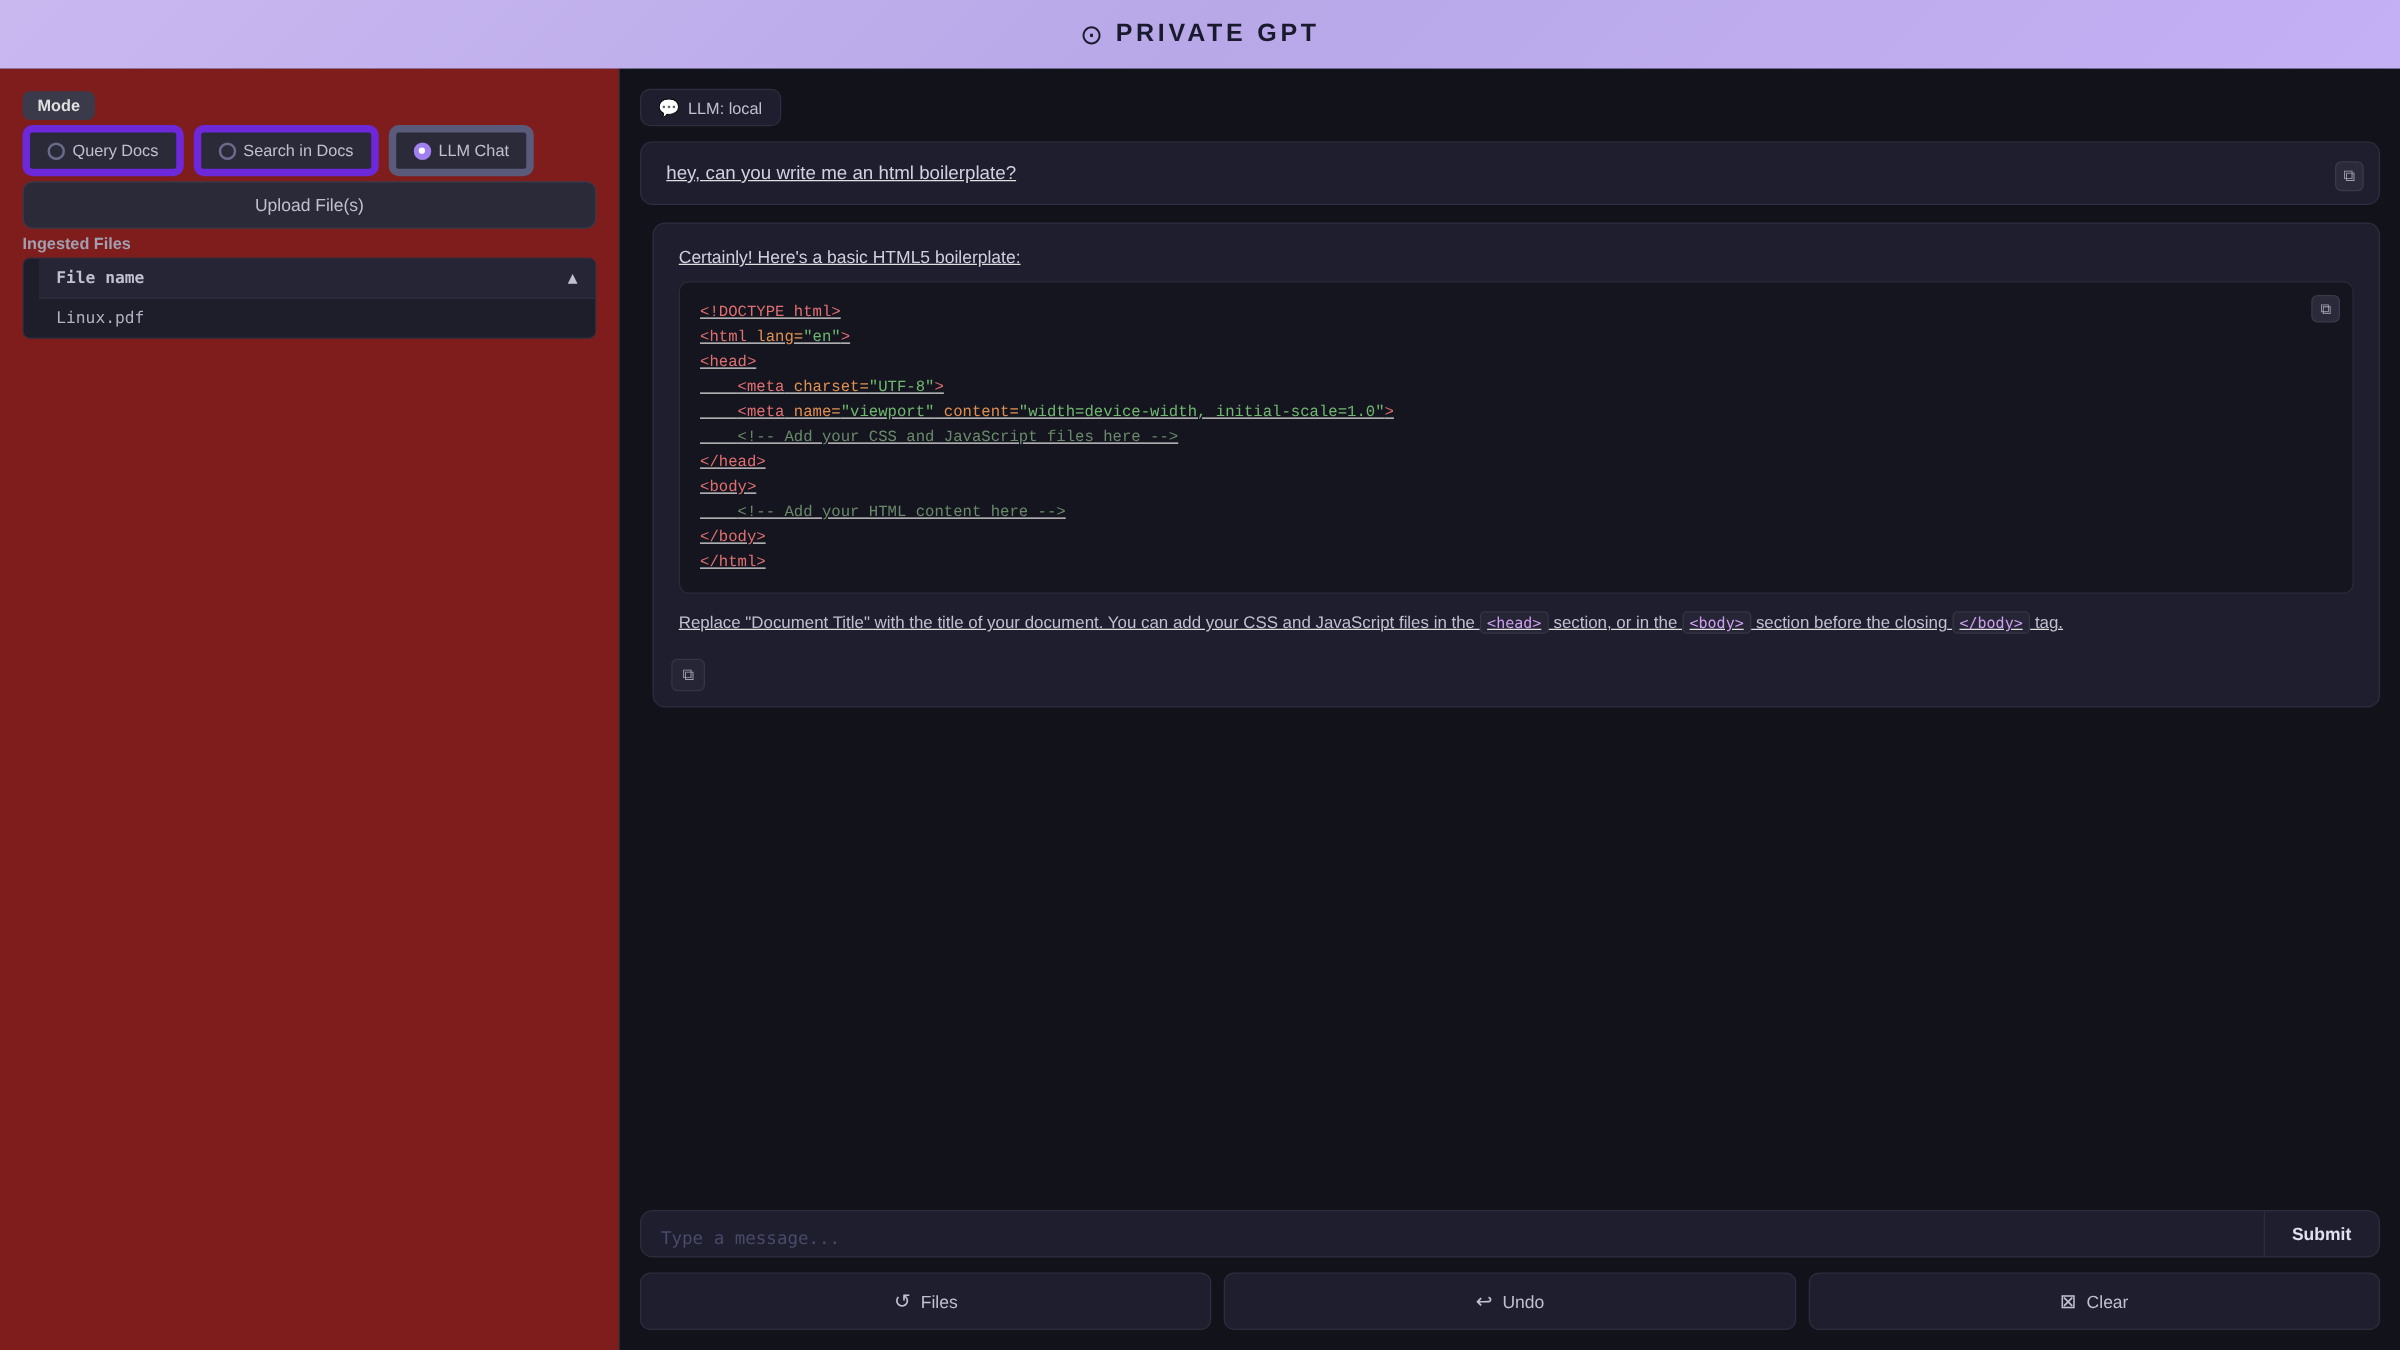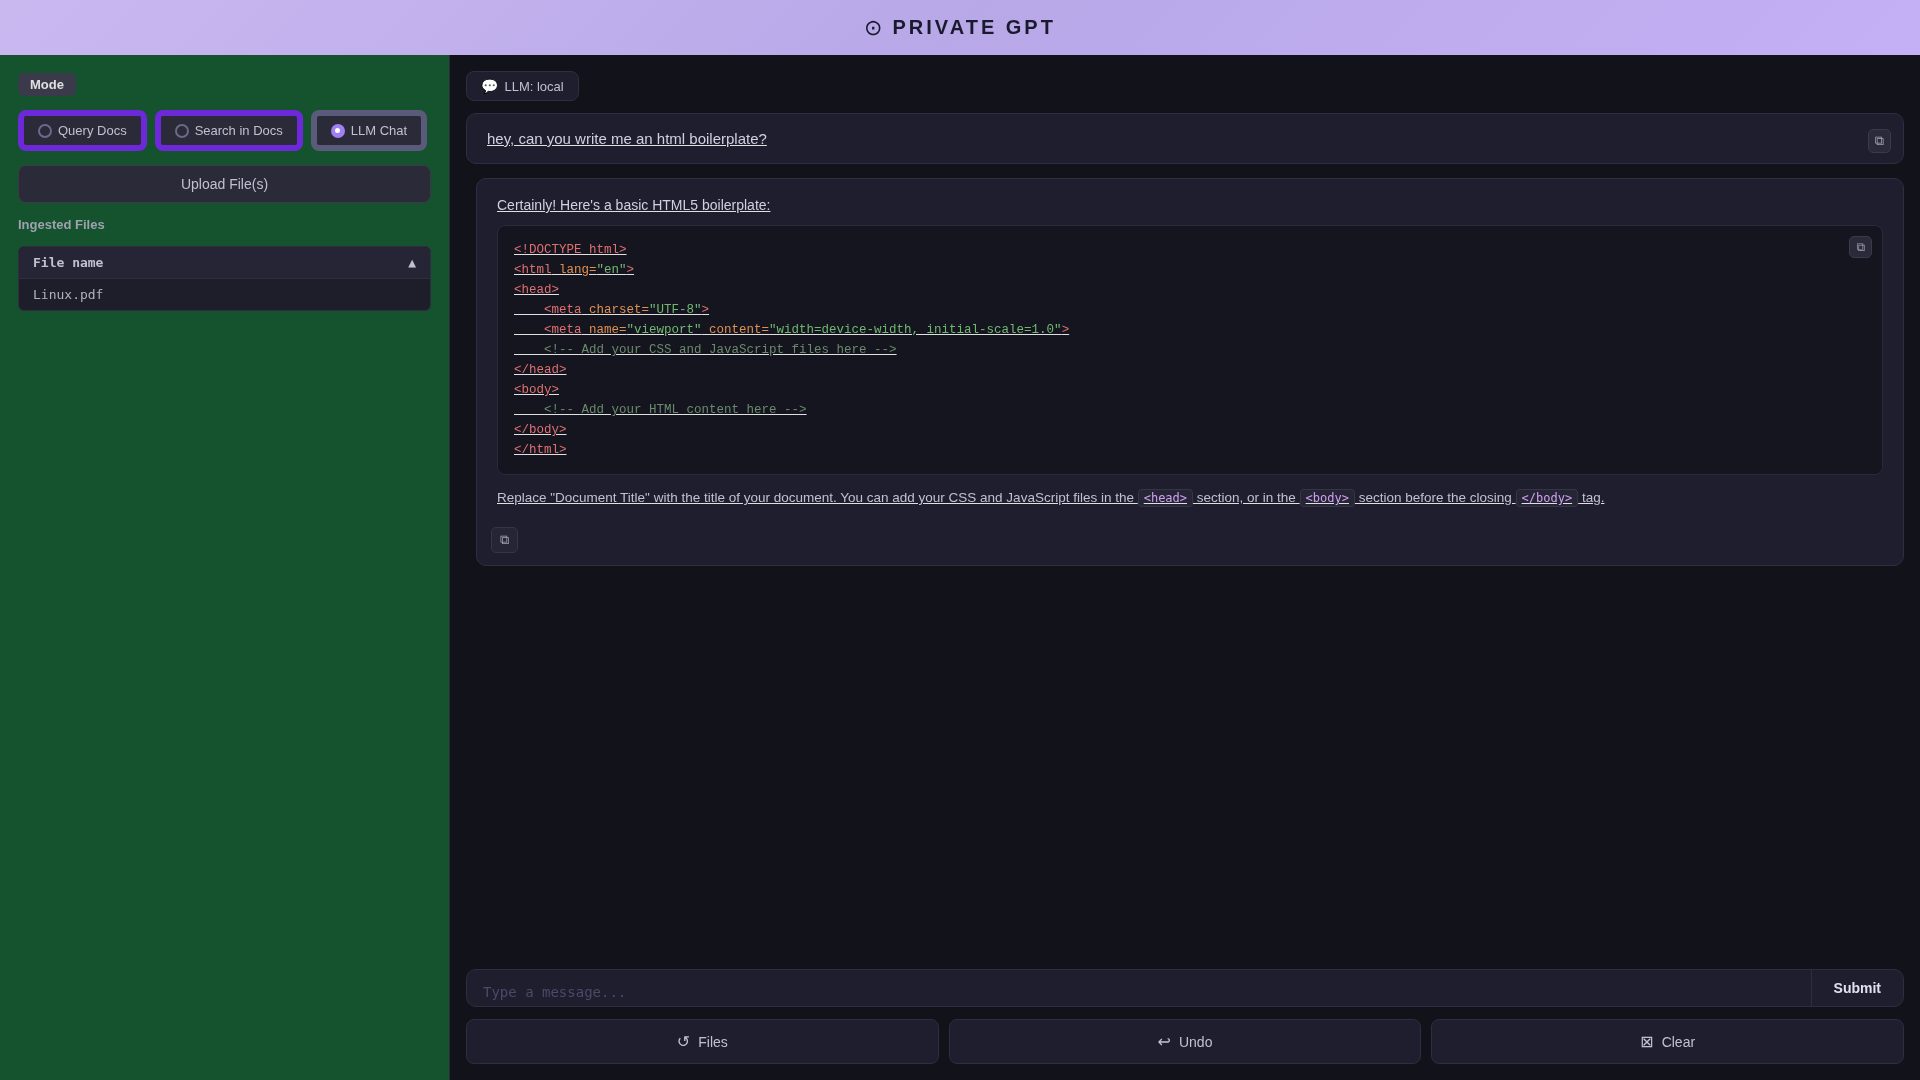--- a/index.html
+++ b/index.html
@@ -34,26 +34,26 @@
     }
 
     
     .main-layout {
       display: flex;
       height: calc(1080px - 55px);
     }
 
     
     .sidebar {
-      width: 450px;
-      background: #14532d;
+      width: 496px;
+      background: #7f1d1d;
       padding: 18px;
       display: flex;
       flex-direction: column;
-      gap: 14px;
+      gap: 4px;
       border-right: 1px solid #2a2a3a;
     }
     .mode-label {
       background: #3a3a4a;
       color: #e0e0e0;
       padding: 4px 12px;
       border-radius: 6px;
       font-size: 13px;
       font-weight: 600;
       display: inline-block;
@@ -116,20 +116,21 @@
     .ingested-label {
       color: #a0a0b0;
       font-size: 13px;
       font-weight: 600;
     }
     .file-table {
       background: #1e1e2a;
       border: 1px solid #2e2e40;
       border-radius: 6px;
       overflow: hidden;
+      padding-left: 12px;
     }
     .file-table-header {
       display: flex;
       justify-content: space-between;
       align-items: center;
       padding: 8px 14px;
       background: #252535;
       border-bottom: 1px solid #2e2e40;
       font-size: 13px;
       font-weight: 600;

